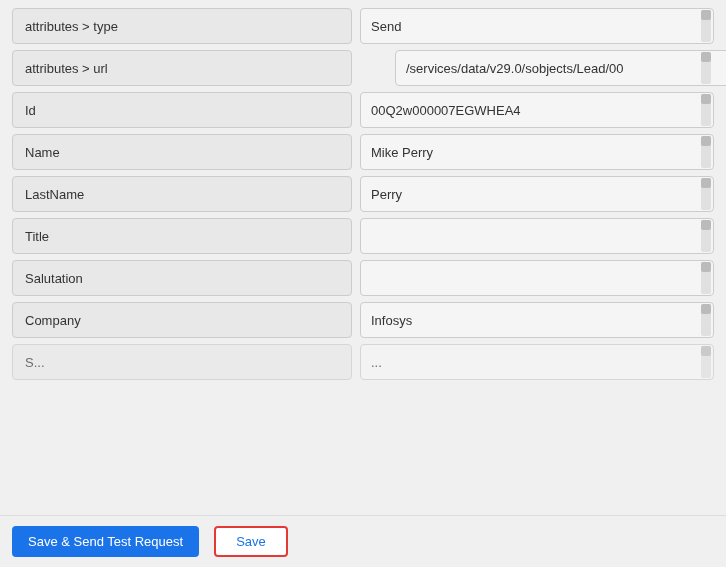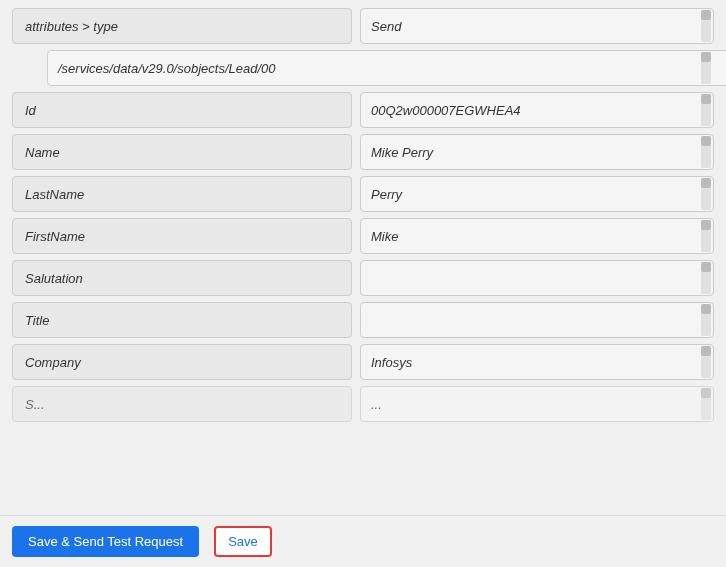--- a/index.html
+++ b/index.html
@@ -17,21 +17,20 @@
       overflow: hidden;
       display: flex;
       flex-direction: column;
     }
 
     .main-content {
       flex: 1;
       overflow-y: auto;
       padding: 8px 12px;
       background: #f0f0f0;
-      font-style: italic;
     }
 
     .field-row {
       display: flex;
       align-items: stretch;
       margin-bottom: 6px;
       gap: 8px;
     }
 
     .field-label-container {
@@ -117,21 +116,21 @@
       cursor: pointer;
       font-size: 13px;
       font-weight: 500;
     }
 
     .btn-save {
       background: white;
       color: #1a73e8;
       border: 2px solid #e53935;
       border-radius: 4px;
-      padding: 6px 12px;
+      padding: 6px 20px;
       cursor: pointer;
       font-size: 13px;
       font-weight: 500;
     }
   </style>
 </head>
 <body>
 
 <div class="main-content">
 
@@ -142,20 +141,23 @@
       <div class="field-value-container">
         <div class="field-value" style="padding-right: 18px;">Send</div>
         <div class="scroll-indicator">
           <div class="scroll-track">
             <div class="scroll-thumb"></div>
           </div>
         </div>
       </div>
     </div>
     <div class="field-row">
+      <div class="field-label-container">
+        <div class="field-label">attributes &gt; url</div>
+      </div>
       <div class="field-value-container">
         <div class="field-value" style="padding-right: 18px; margin-left: 35px;">/services/data/v29.0/sobjects/Lead/00</div>
         <div class="scroll-indicator">
           <div class="scroll-track">
             <div class="scroll-thumb"></div>
           </div>
         </div>
       </div>
     </div>
     <div class="field-row">
@@ -192,47 +194,34 @@
         <div class="field-value" style="padding-right: 18px;">Perry</div>
         <div class="scroll-indicator">
           <div class="scroll-track">
             <div class="scroll-thumb"></div>
           </div>
         </div>
       </div>
     </div>
     <div class="field-row">
       <div class="field-label-container">
-        <div class="field-label">FirstName</div>
-      </div>
-      <div class="field-value-container">
-        <div class="field-value" style="padding-right: 18px;">Mike</div>
+        <div class="field-label">Title</div>
+      </div>
+      <div class="field-value-container">
+        <div class="field-value" style="padding-right: 18px;"></div>
         <div class="scroll-indicator">
           <div class="scroll-track">
             <div class="scroll-thumb"></div>
           </div>
         </div>
       </div>
     </div>
     <div class="field-row">
       <div class="field-label-container">
         <div class="field-label">Salutation</div>
-      </div>
-      <div class="field-value-container">
-        <div class="field-value" style="padding-right: 18px;"></div>
-        <div class="scroll-indicator">
-          <div class="scroll-track">
-            <div class="scroll-thumb"></div>
-          </div>
-        </div>
-      </div>
-    </div>
-    <div class="field-row">
-      <div class="field-label-container">
-        <div class="field-label">Title</div>
       </div>
       <div class="field-value-container">
         <div class="field-value" style="padding-right: 18px;"></div>
         <div class="scroll-indicator">
           <div class="scroll-track">
             <div class="scroll-thumb"></div>
           </div>
         </div>
       </div>
     </div>

